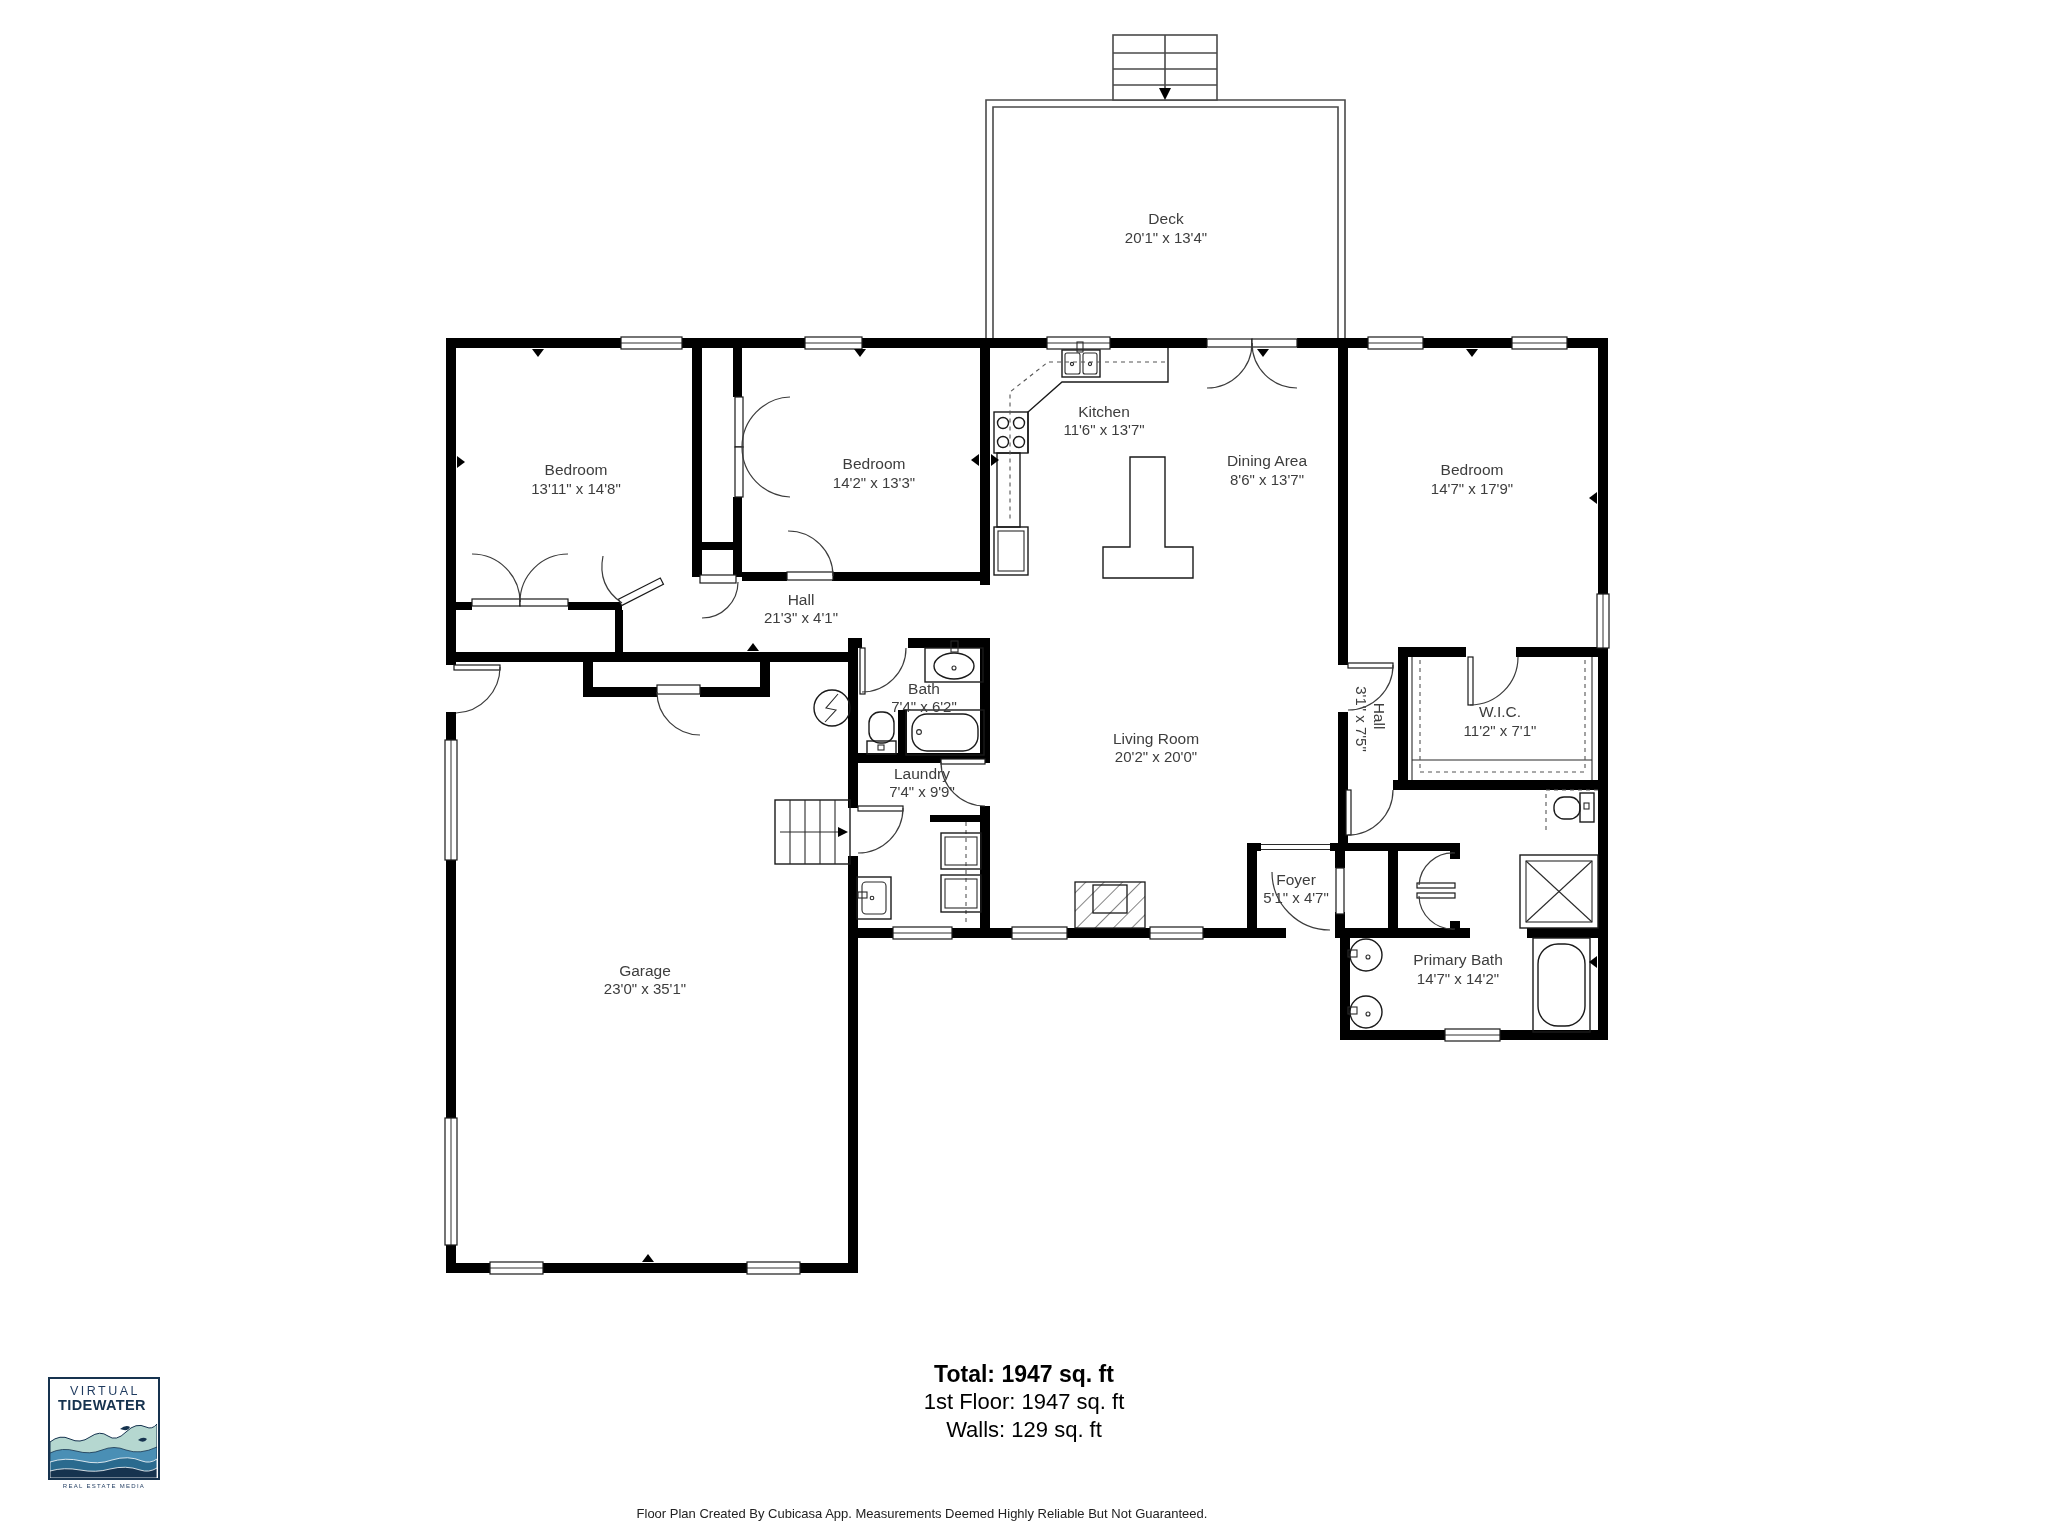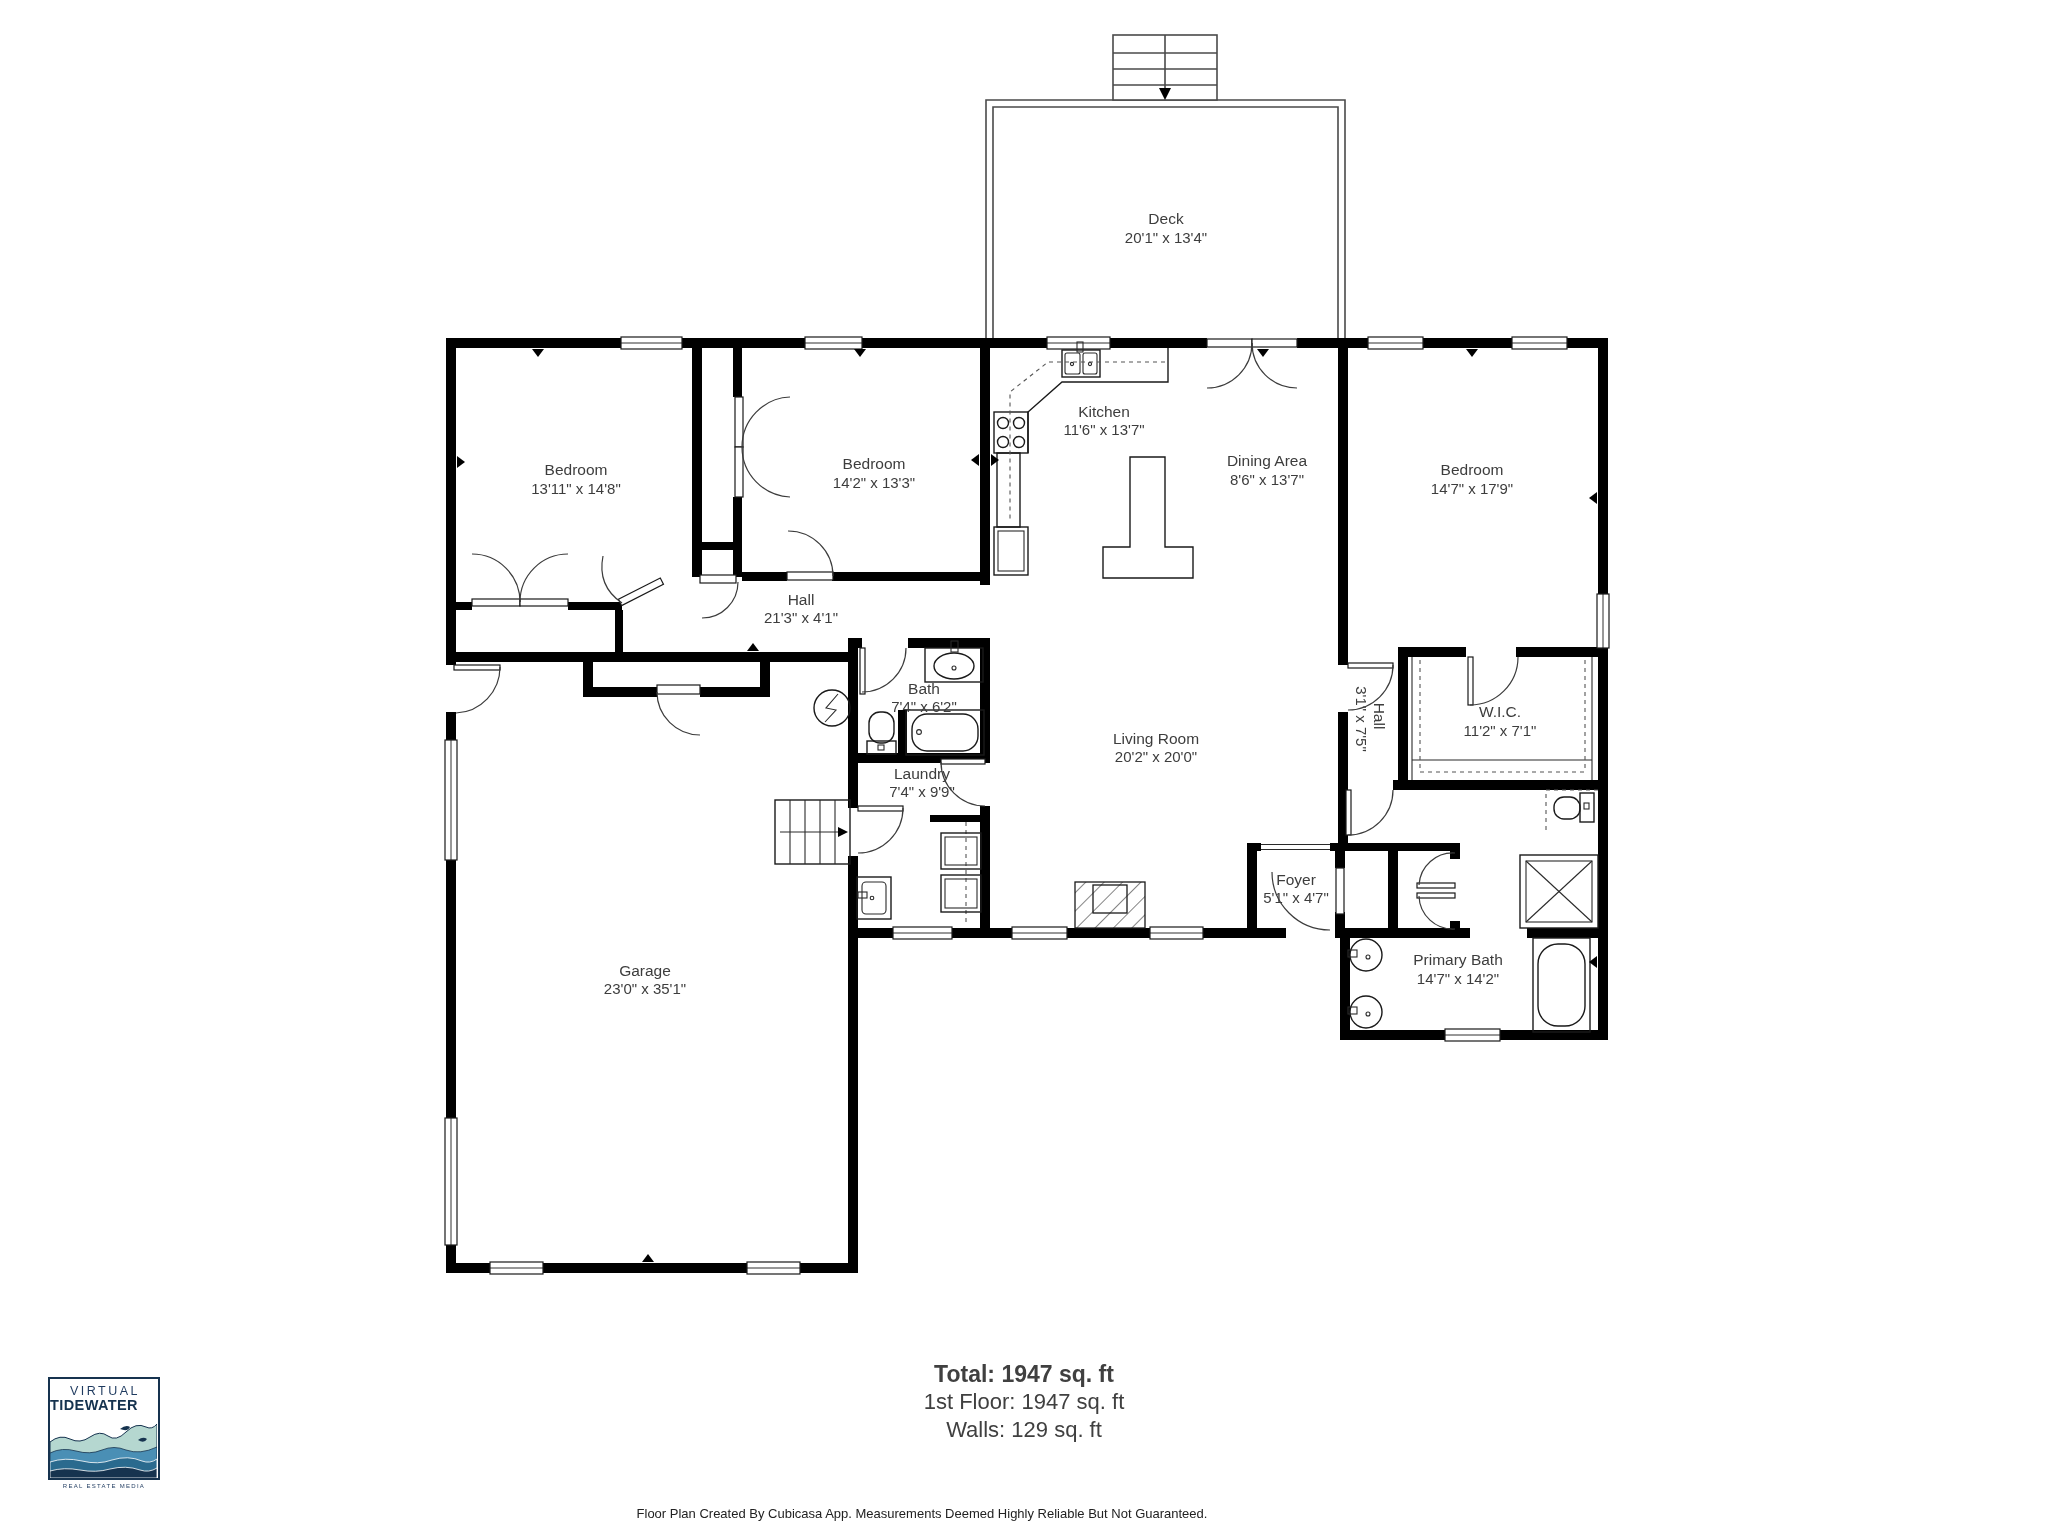--- a/index.html
+++ b/index.html
@@ -10,27 +10,27 @@
   .thin2{stroke:#2a2a2a;stroke-width:1.1;fill:none;}
   .deckline{stroke:#4a4a4a;stroke-width:1.6;fill:none;}
   .door-arc{stroke:#3c3c3c;stroke-width:1.2;fill:none;}
   .leaf{fill:#ffffff;stroke:#1a1a1a;stroke-width:1.2;}
   .win{fill:#ffffff;stroke:#1a1a1a;stroke-width:1.2;}
   .winline{stroke:#1a1a1a;stroke-width:0.9;}
   .dash{stroke:#555;stroke-width:1.1;fill:none;stroke-dasharray:4 4;}
   .marker{fill:#000;}
   .room-name{font-family:"Liberation Sans",sans-serif;font-size:15.5px;fill:#3d3d3d;}
   .room-dims{font-family:"Liberation Sans",sans-serif;font-size:15px;fill:#3d3d3d;}
-  .summary{position:absolute;left:0;top:1360px;width:2048px;text-align:center;color:#404040;}
+  .summary{position:absolute;left:0;top:1360px;width:2048px;text-align:center;color:#000000;}
   .sum-total{font-size:23px;font-weight:bold;line-height:1.22;}
   .sum-line{font-size:22px;line-height:1.28;}
   .footer{position:absolute;left:0;top:1506px;width:1844px;text-align:center;font-size:13px;color:#222;}
   .logo-box{position:absolute;left:48px;top:1377px;width:112px;height:103px;border:2.5px solid #16334f;box-sizing:border-box;background:#fff;overflow:hidden;}
   .logo-virtual{margin-top:5px;text-align:left;padding-left:20px;font-size:12.5px;letter-spacing:2.5px;color:#1e3a5f;font-weight:400;}
-  .logo-tidewater{text-align:left;font-size:14.5px;letter-spacing:0.4px;color:#16334f;font-weight:bold;margin-top:-1px;}
+  .logo-tidewater{text-align:left;padding-left:8px;font-size:14.5px;letter-spacing:0.4px;color:#16334f;font-weight:bold;margin-top:-1px;}
   .logo-waves{position:absolute;left:0;bottom:0;width:107px;height:58px;}
   .logo-caption{position:absolute;left:48px;top:1483px;width:112px;text-align:center;font-size:6px;letter-spacing:1.3px;color:#1e3a5f;}
 </style>
 </head>
 <body>
 
 <svg id="plan" width="2048" height="1536" viewBox="0 0 2048 1536">
 
   <defs>
     <pattern id="hatch" width="13" height="13" patternUnits="userSpaceOnUse" patternTransform="rotate(45)">

